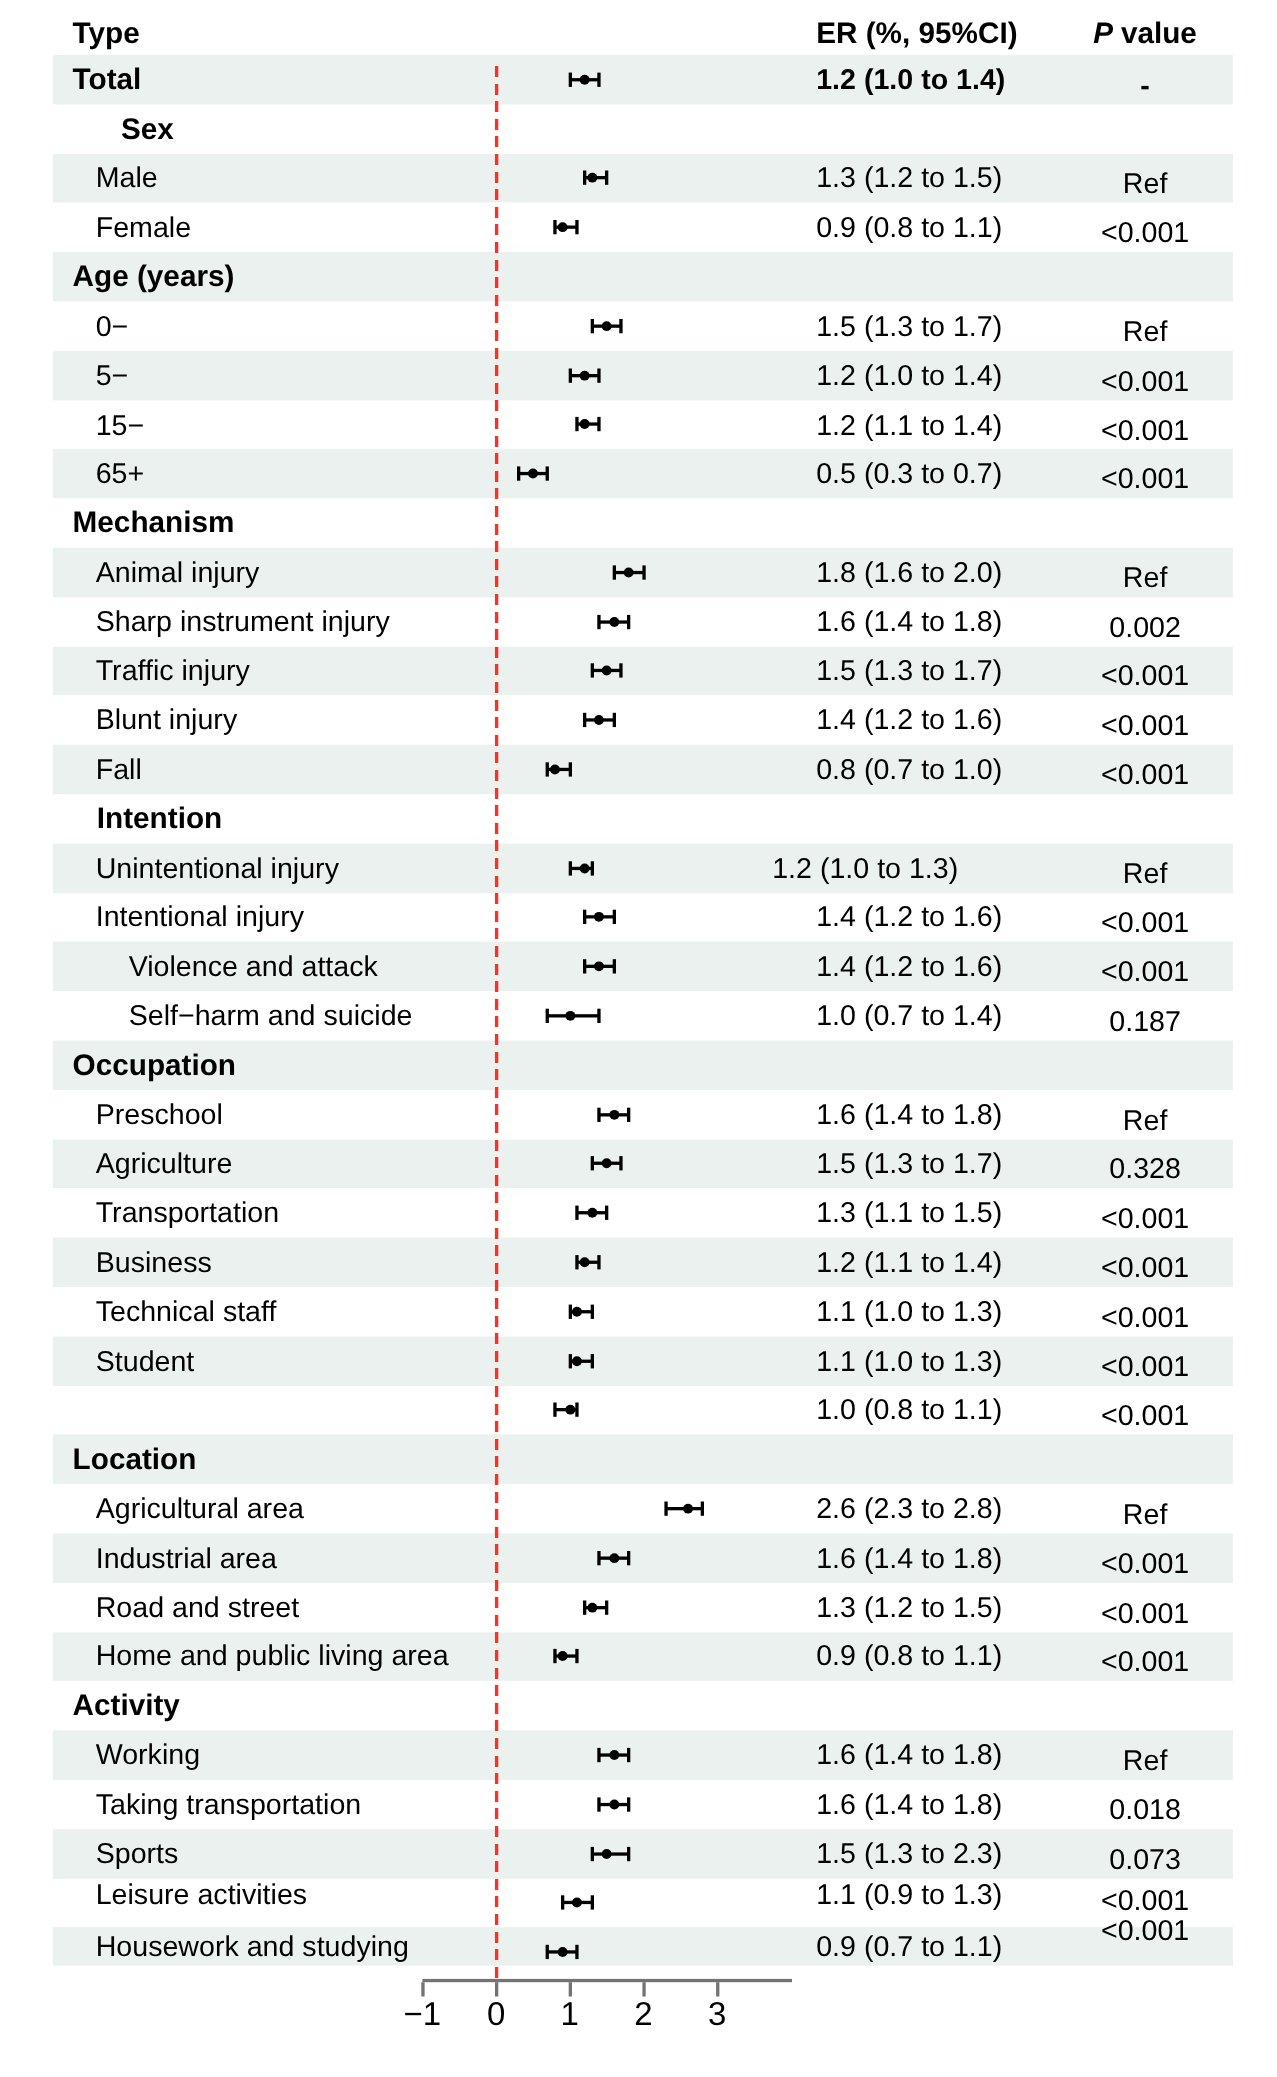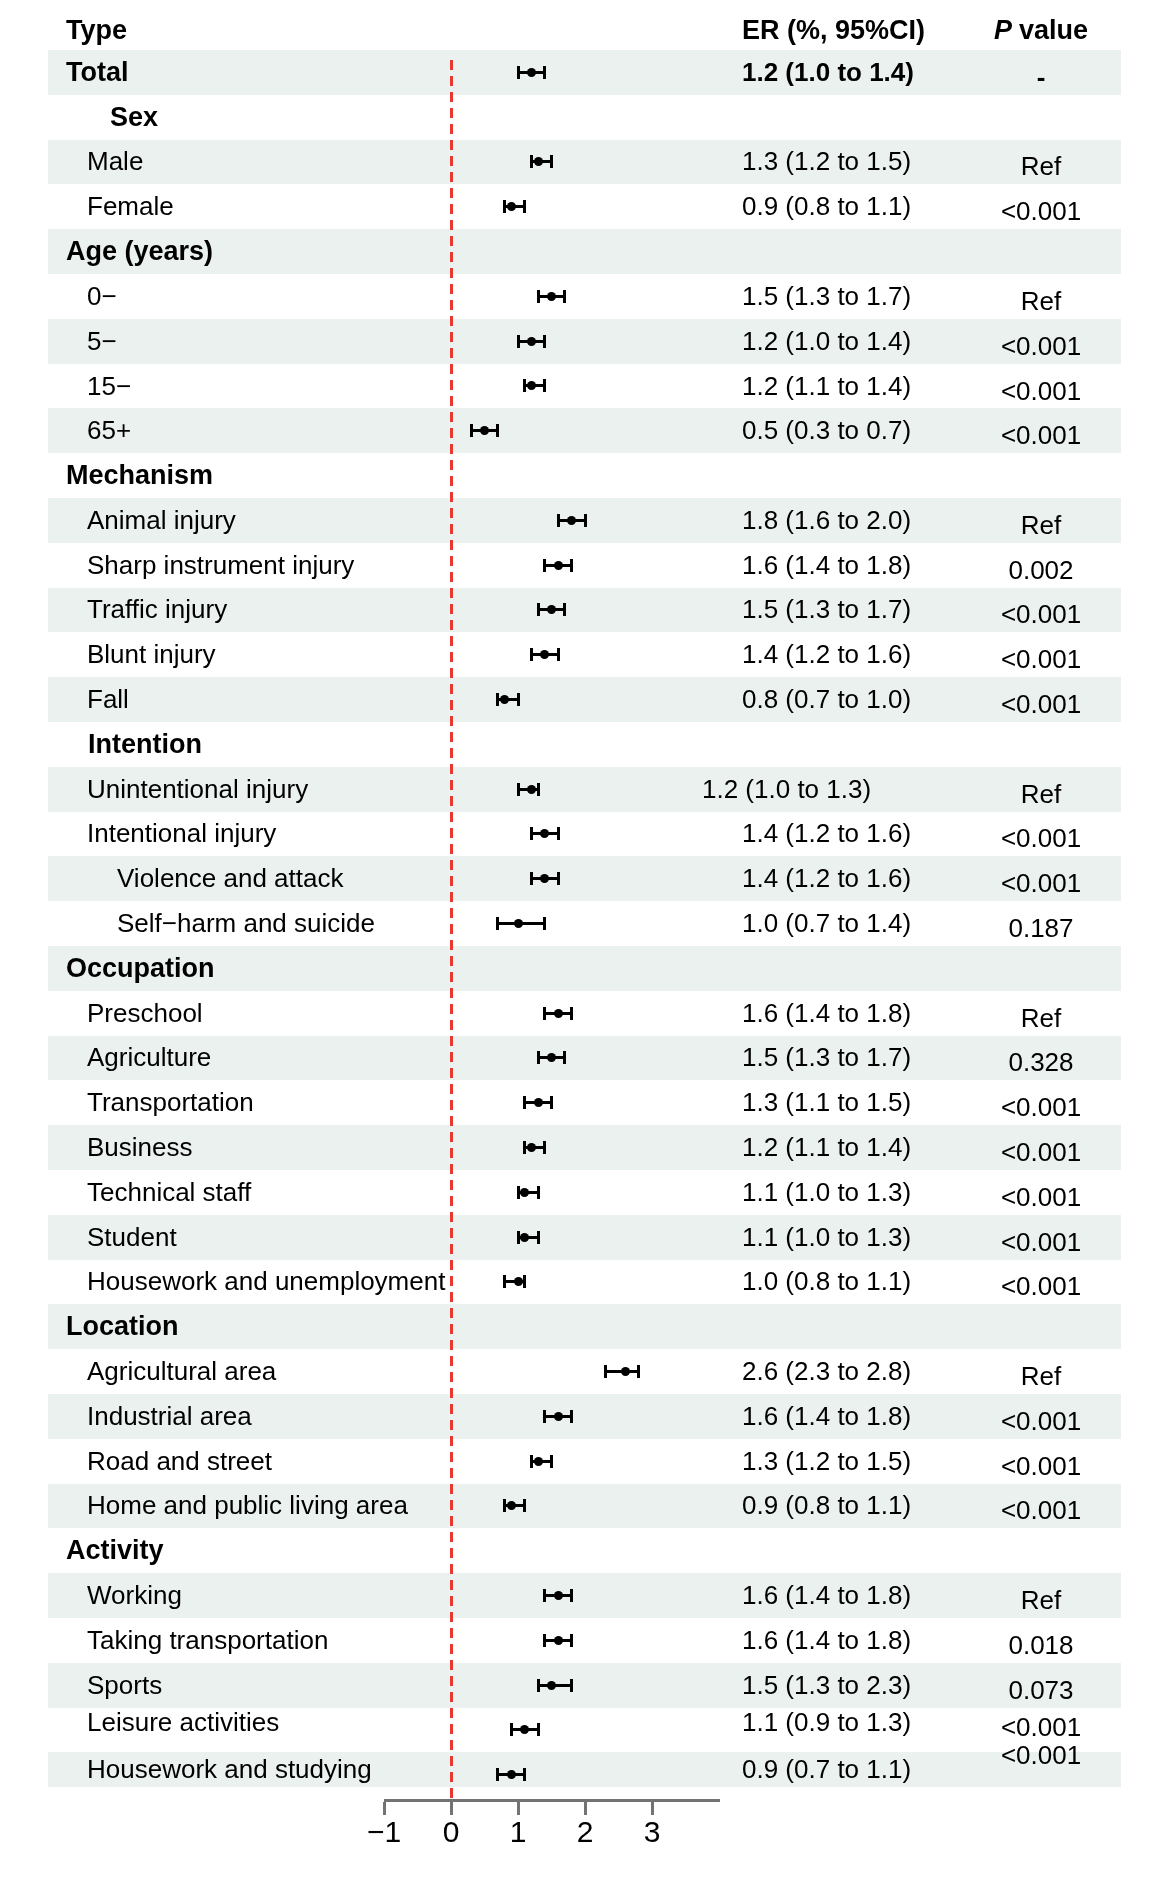--- a/index.html
+++ b/index.html
@@ -255,21 +255,20 @@
         <div class="band" style="left: 48px; width: 1073px; background: rgb(234, 241, 238);"></div>
         <div class="lbl" style="left: 87px;">Student</div>
         <div class="ciline" style="left: 518px; width: 20.1px; top: 20.9px; height: 3px; background: rgb(0, 0, 0);"></div>
         <div class="cicap" style="left: 516.5px; width: 3px; top: 15.9px; height: 13px; background: rgb(0, 0, 0);"></div>
         <div class="cicap" style="left: 536.6px; width: 3px; top: 15.9px; height: 13px; background: rgb(0, 0, 0);"></div>
         <div class="cidot" style="left: 520.2px; top: 17.9px; width: 9px; height: 9px; background: rgb(0, 0, 0);"></div>
         <div class="erv" style="left: 742px;">1.1 (1.0 to 1.3)</div>
         <div class="pv" style="left: 941px; width: 200px; transform: translateY(5px);">&lt;0.001</div>
       </div>
       <div class="row" style="top: 1259.6px; height: 44.8px;">
-        <div class="lbl" style="left: 87px;">Housework and unemployment</div>
         <div class="ciline" style="left: 504.6px; width: 20.1px; top: 20.9px; height: 3px; background: rgb(0, 0, 0);"></div>
         <div class="cicap" style="left: 503.1px; width: 3px; top: 15.9px; height: 13px; background: rgb(0, 0, 0);"></div>
         <div class="cicap" style="left: 523.2px; width: 3px; top: 15.9px; height: 13px; background: rgb(0, 0, 0);"></div>
         <div class="cidot" style="left: 513.5px; top: 17.9px; width: 9px; height: 9px; background: rgb(0, 0, 0);"></div>
         <div class="erv" style="left: 742px;">1.0 (0.8 to 1.1)</div>
         <div class="pv" style="left: 941px; width: 200px; transform: translateY(5px);">&lt;0.001</div>
       </div>
       <div class="row" style="top: 1304.4px; height: 44.8px;">
         <div class="band" style="left: 48px; width: 1073px; background: rgb(234, 241, 238);"></div>
         <div class="lbl bold" style="left: 66px;">Location</div>

